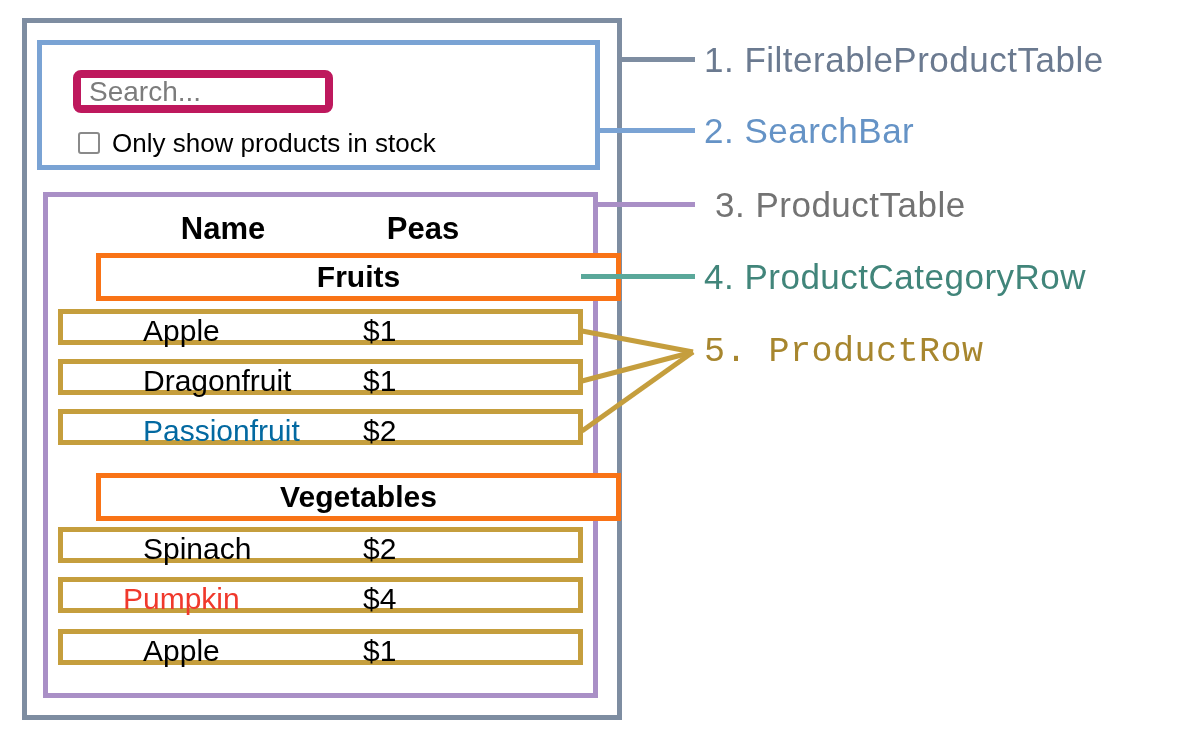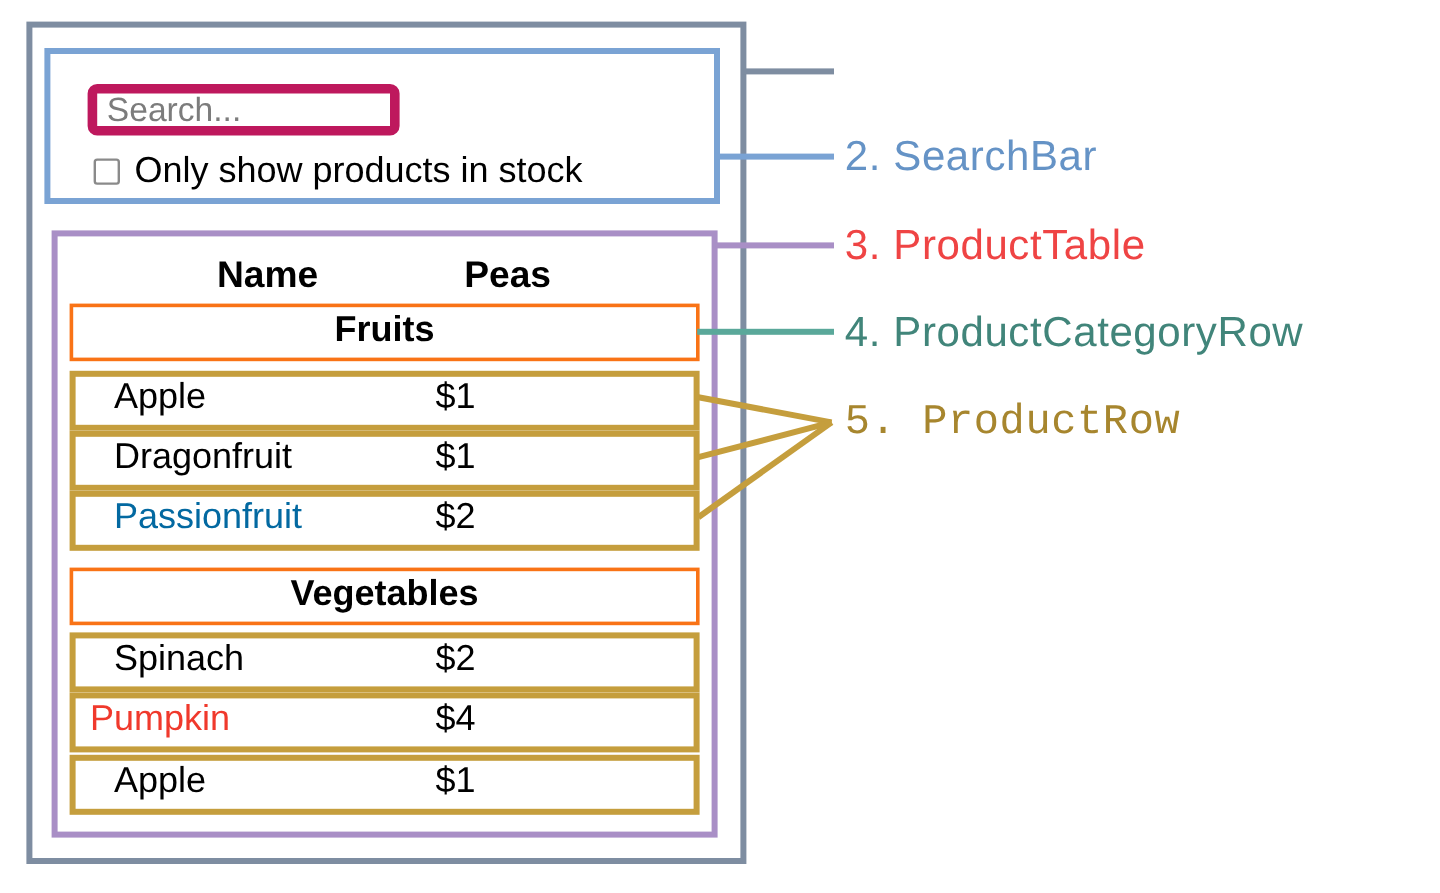--- a/index.html
+++ b/index.html
@@ -17,31 +17,31 @@
   .search-input{
     position:absolute;left:73px;top:70px;width:260px;height:43px;box-sizing:border-box;
     border:8px solid #be185d;border-radius:8px;background:#fff;
     font-family:"Liberation Sans",sans-serif;font-size:28px;color:#555;padding:0 8px;outline:none;
   }
   .search-input::placeholder{color:#7c7c7c;opacity:1;}
   .checkbox{
     position:absolute;left:78px;top:132px;width:22px;height:22px;box-sizing:border-box;
     border:2px solid #8a8a8a;border-radius:3px;background:#fff;cursor:pointer;
   }
-  .checkbox-label{position:absolute;left:112px;top:126px;height:34px;line-height:34px;font-size:30px;color:#000;}
+  .checkbox-label{position:absolute;left:112px;top:126px;height:34px;line-height:34px;font-size:26px;color:#000;}
 
   
   .thead{position:absolute;top:211px;height:36px;line-height:36px;font-size:31px;font-weight:bold;color:#000;text-align:center;}
   .th-name{left:103px;width:240px;}
   .th-price{left:303px;width:240px;}
 
   
   .trow{position:absolute;left:58px;width:525px;box-sizing:border-box;background:#fff;font-size:30px;color:#000;}
-  .trow-cat{height:48px;line-height:38px;border:3px solid #f97316;font-weight:bold;text-align:center;}
-  .trow-prod{height:50px;line-height:34px;border:5px solid #c59e3d;}
+  .trow-cat{height:48px;line-height:38px;border:5px solid #f97316;font-weight:bold;text-align:center;margin-left:38px;}
+  .trow-prod{height:36px;line-height:34px;border:5px solid #c59e3d;padding-left:48px;}
   .pname{display:inline-block;margin-left:32px;}
   .pprice{position:absolute;left:300px;top:0;line-height:34px;}
 
   
   .conn{position:absolute;height:5px;}
   .conn-1{left:618px;top:57px;width:77px;background:#7e8da1;}
   .conn-2{left:598px;top:128px;width:97px;background:#7aa3d4;}
   .conn-3{left:596px;top:202px;width:99px;background:#a98fc6;}
   .conn-4{left:581px;top:274px;width:114px;background:#5aa89a;}
   .conn-5{position:absolute;left:580px;top:318px;width:118px;height:122px;}
@@ -105,18 +105,19 @@
   <div class="conn conn-1"></div>
   <div class="conn conn-2"></div>
   <div class="conn conn-3"></div>
   <div class="conn conn-4"></div>
   <svg class="conn-5" viewBox="0 0 118 122">
     <line x1="2" y1="13" x2="113" y2="34" stroke="#c59e3d" stroke-width="5"></line>
     <line x1="2" y1="63" x2="113" y2="34" stroke="#c59e3d" stroke-width="5"></line>
     <line x1="2" y1="113" x2="113" y2="34" stroke="#c59e3d" stroke-width="5"></line>
   </svg>
 
+  <div class="lbl lbl-1" style="color: rgb(107, 122, 144);">1. FilterableProductTable</div>
   <div class="lbl lbl-2" style="color: rgb(101, 147, 198);">2. SearchBar</div>
-  <div class="lbl lbl-3" style="color: #ef4444;">3. ProductTable</div>
+  <div class="lbl lbl-3" style="color: #737373; margin-left: 11px;">3. ProductTable</div>
   <div class="lbl lbl-4" style="color: rgb(65, 133, 122);">4. ProductCategoryRow</div>
   <div class="lbl lbl-5" style="color: rgb(167, 134, 46);">5. ProductRow</div>
 
 </div>
 
 </body></html>

